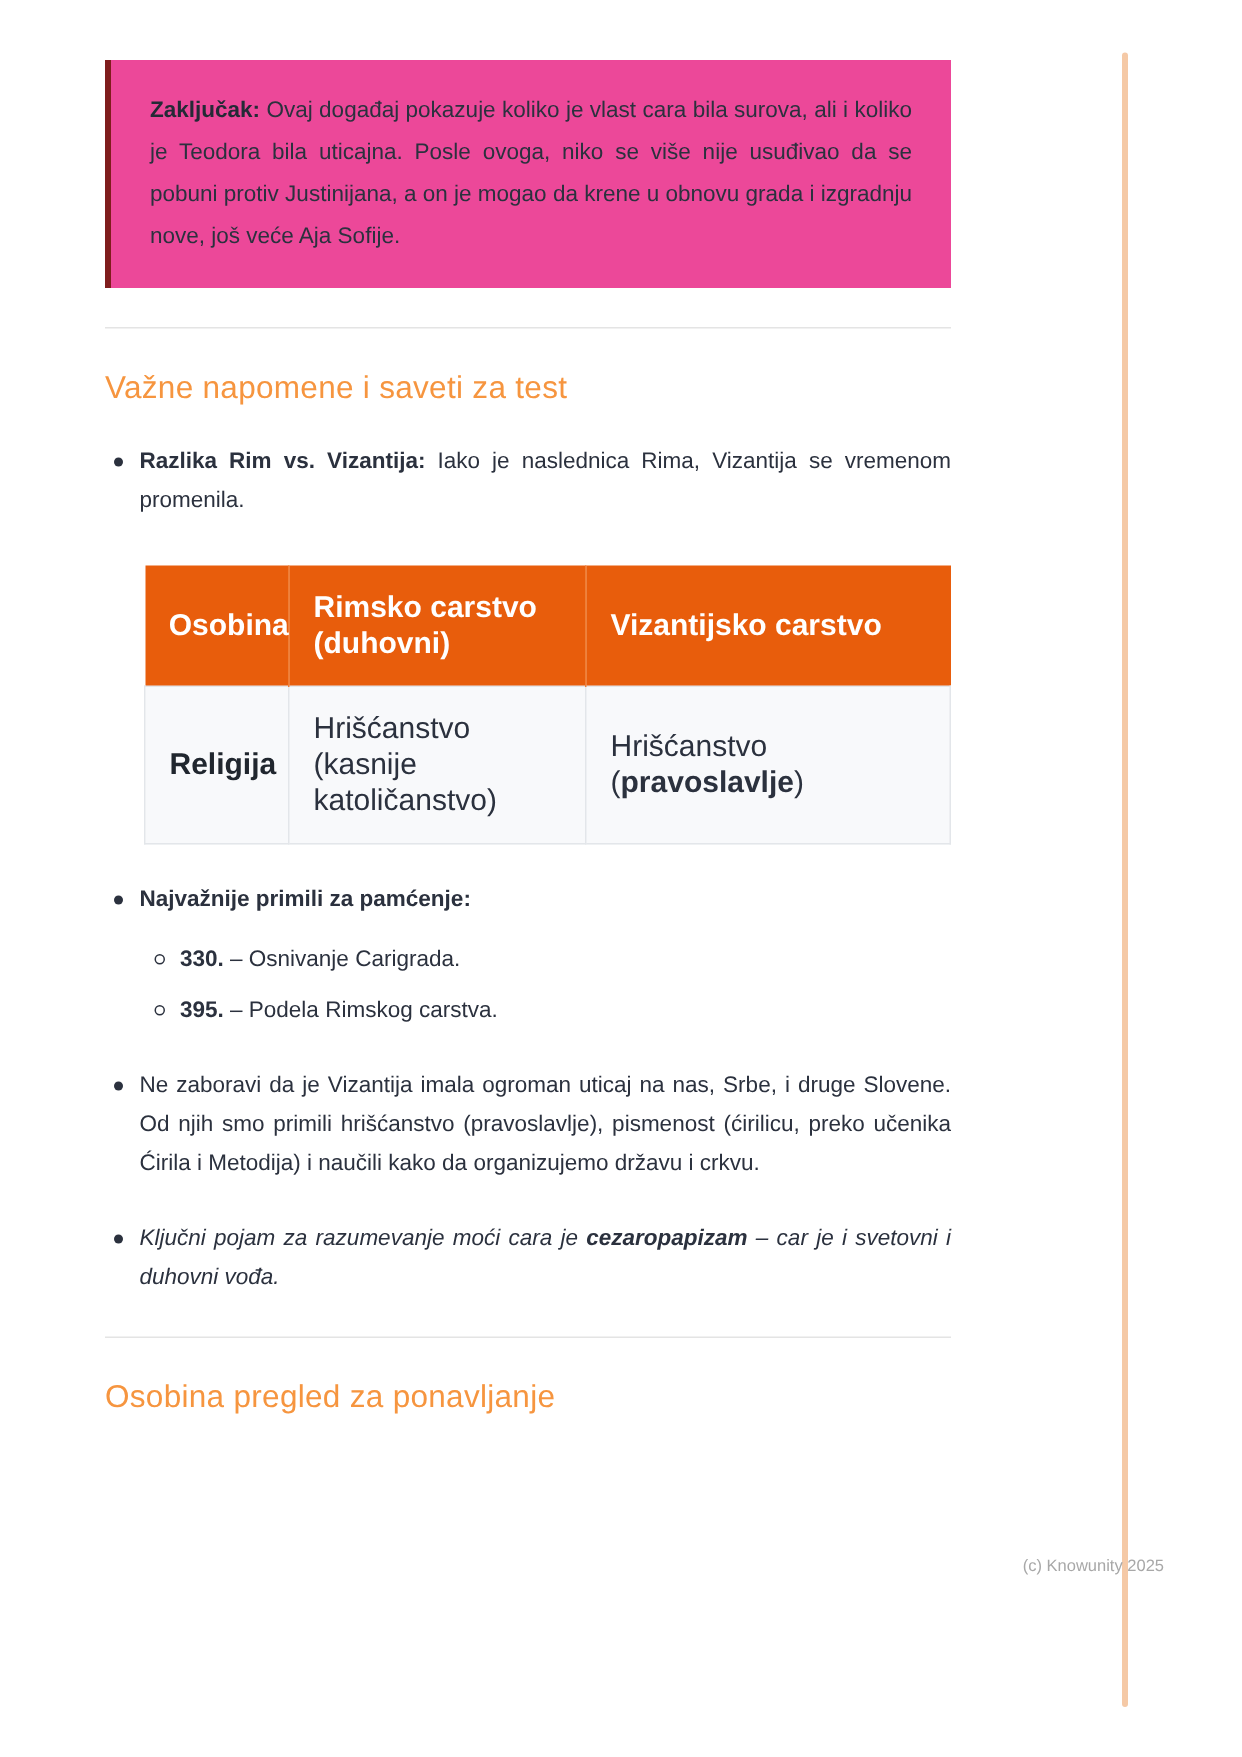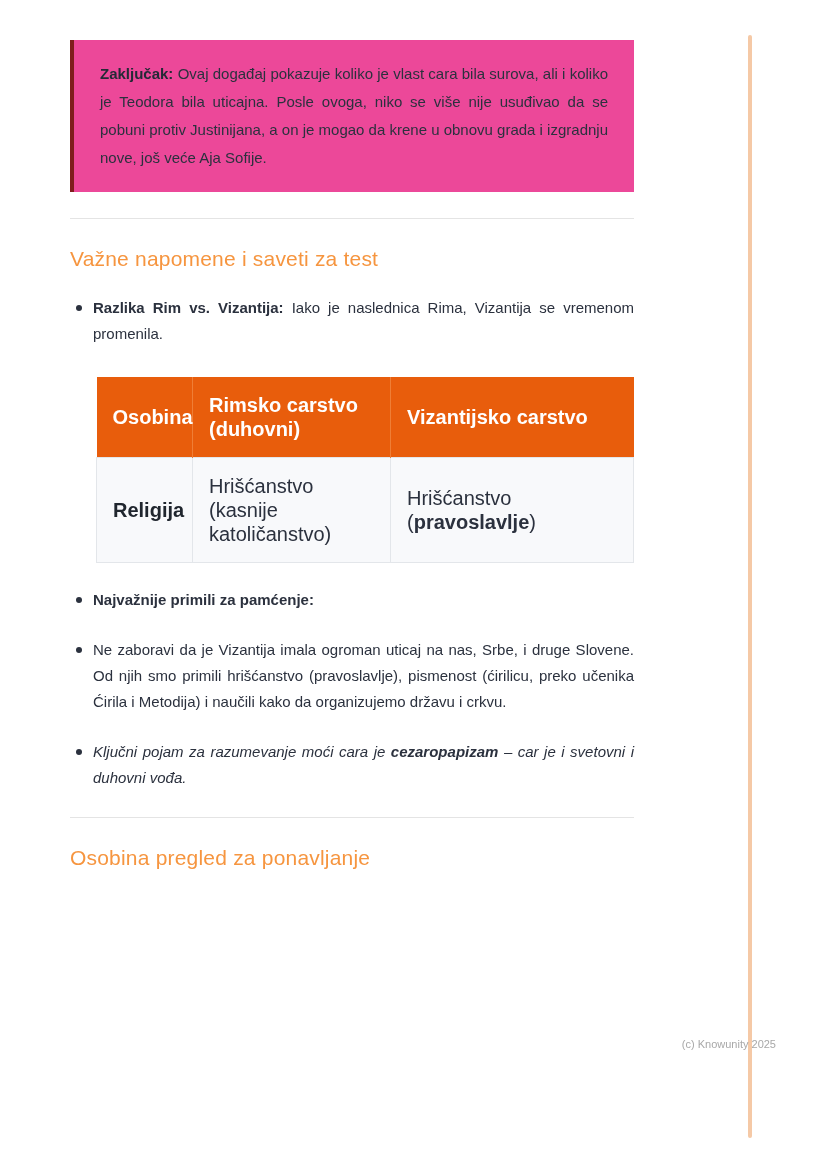--- a/index.html
+++ b/index.html
@@ -121,20 +121,32 @@
   </table>
 
   <div class="bullet">
     <span class="marker-dot"></span>
     <div class="bullet-body plain">
       <b>Najvažnije primili za pamćenje:</b>
     </div>
   </div>
 
   <div class="sub-bullets">
+    <div class="sub-bullet">
+      <span class="marker-circle"></span>
+      <div class="bullet-body plain">
+        <b>330.</b> <span>– Osnivanje Carigrada.</span>
+      </div>
+    </div>
+    <div class="sub-bullet">
+      <span class="marker-circle"></span>
+      <div class="bullet-body plain">
+        <b>395.</b> <span>– Podela Rimskog carstva.</span>
+      </div>
+    </div>
   </div>
 
   <div class="bullet">
     <span class="marker-dot"></span>
     <div class="bullet-body">Ne zaboravi da je Vizantija imala ogroman uticaj na nas, Srbe, i druge Slovene. Od njih smo primili hrišćanstvo (pravoslavlje), pismenost (ćirilicu, preko učenika Ćirila i Metodija) i naučili kako da organizujemo državu i crkvu.</div>
   </div>
 
   <div class="bullet">
     <span class="marker-dot"></span>
     <div class="bullet-body italic">

